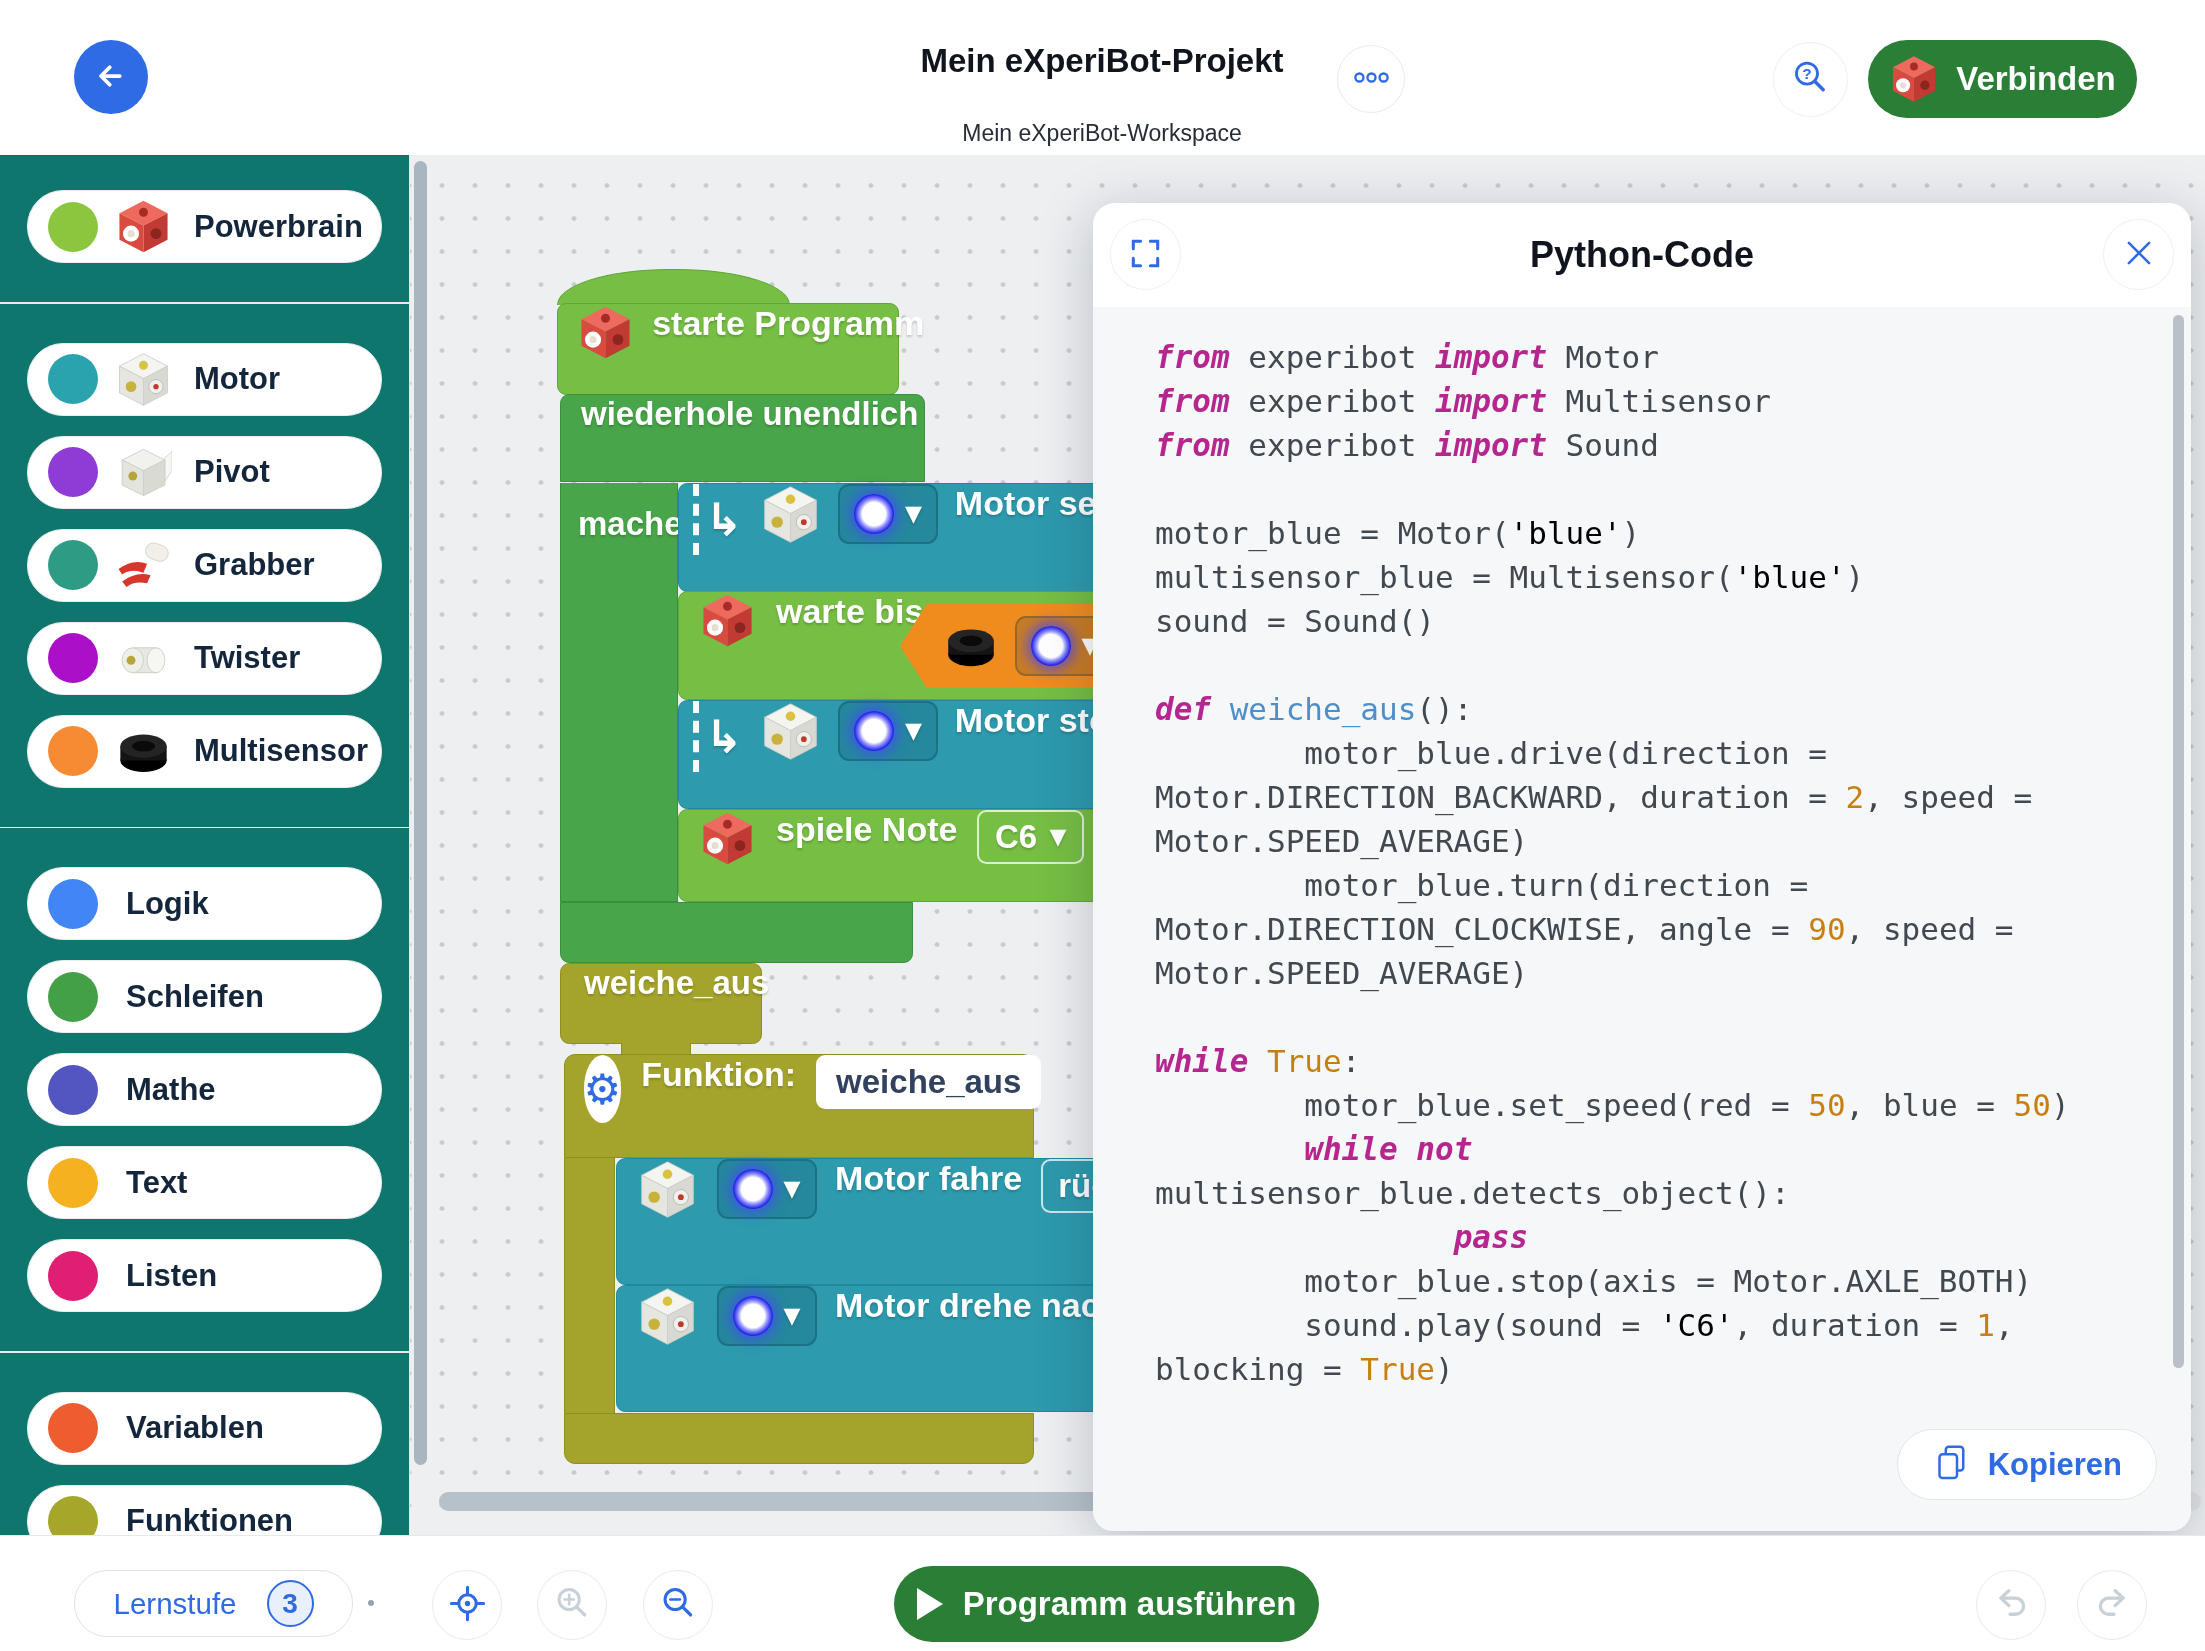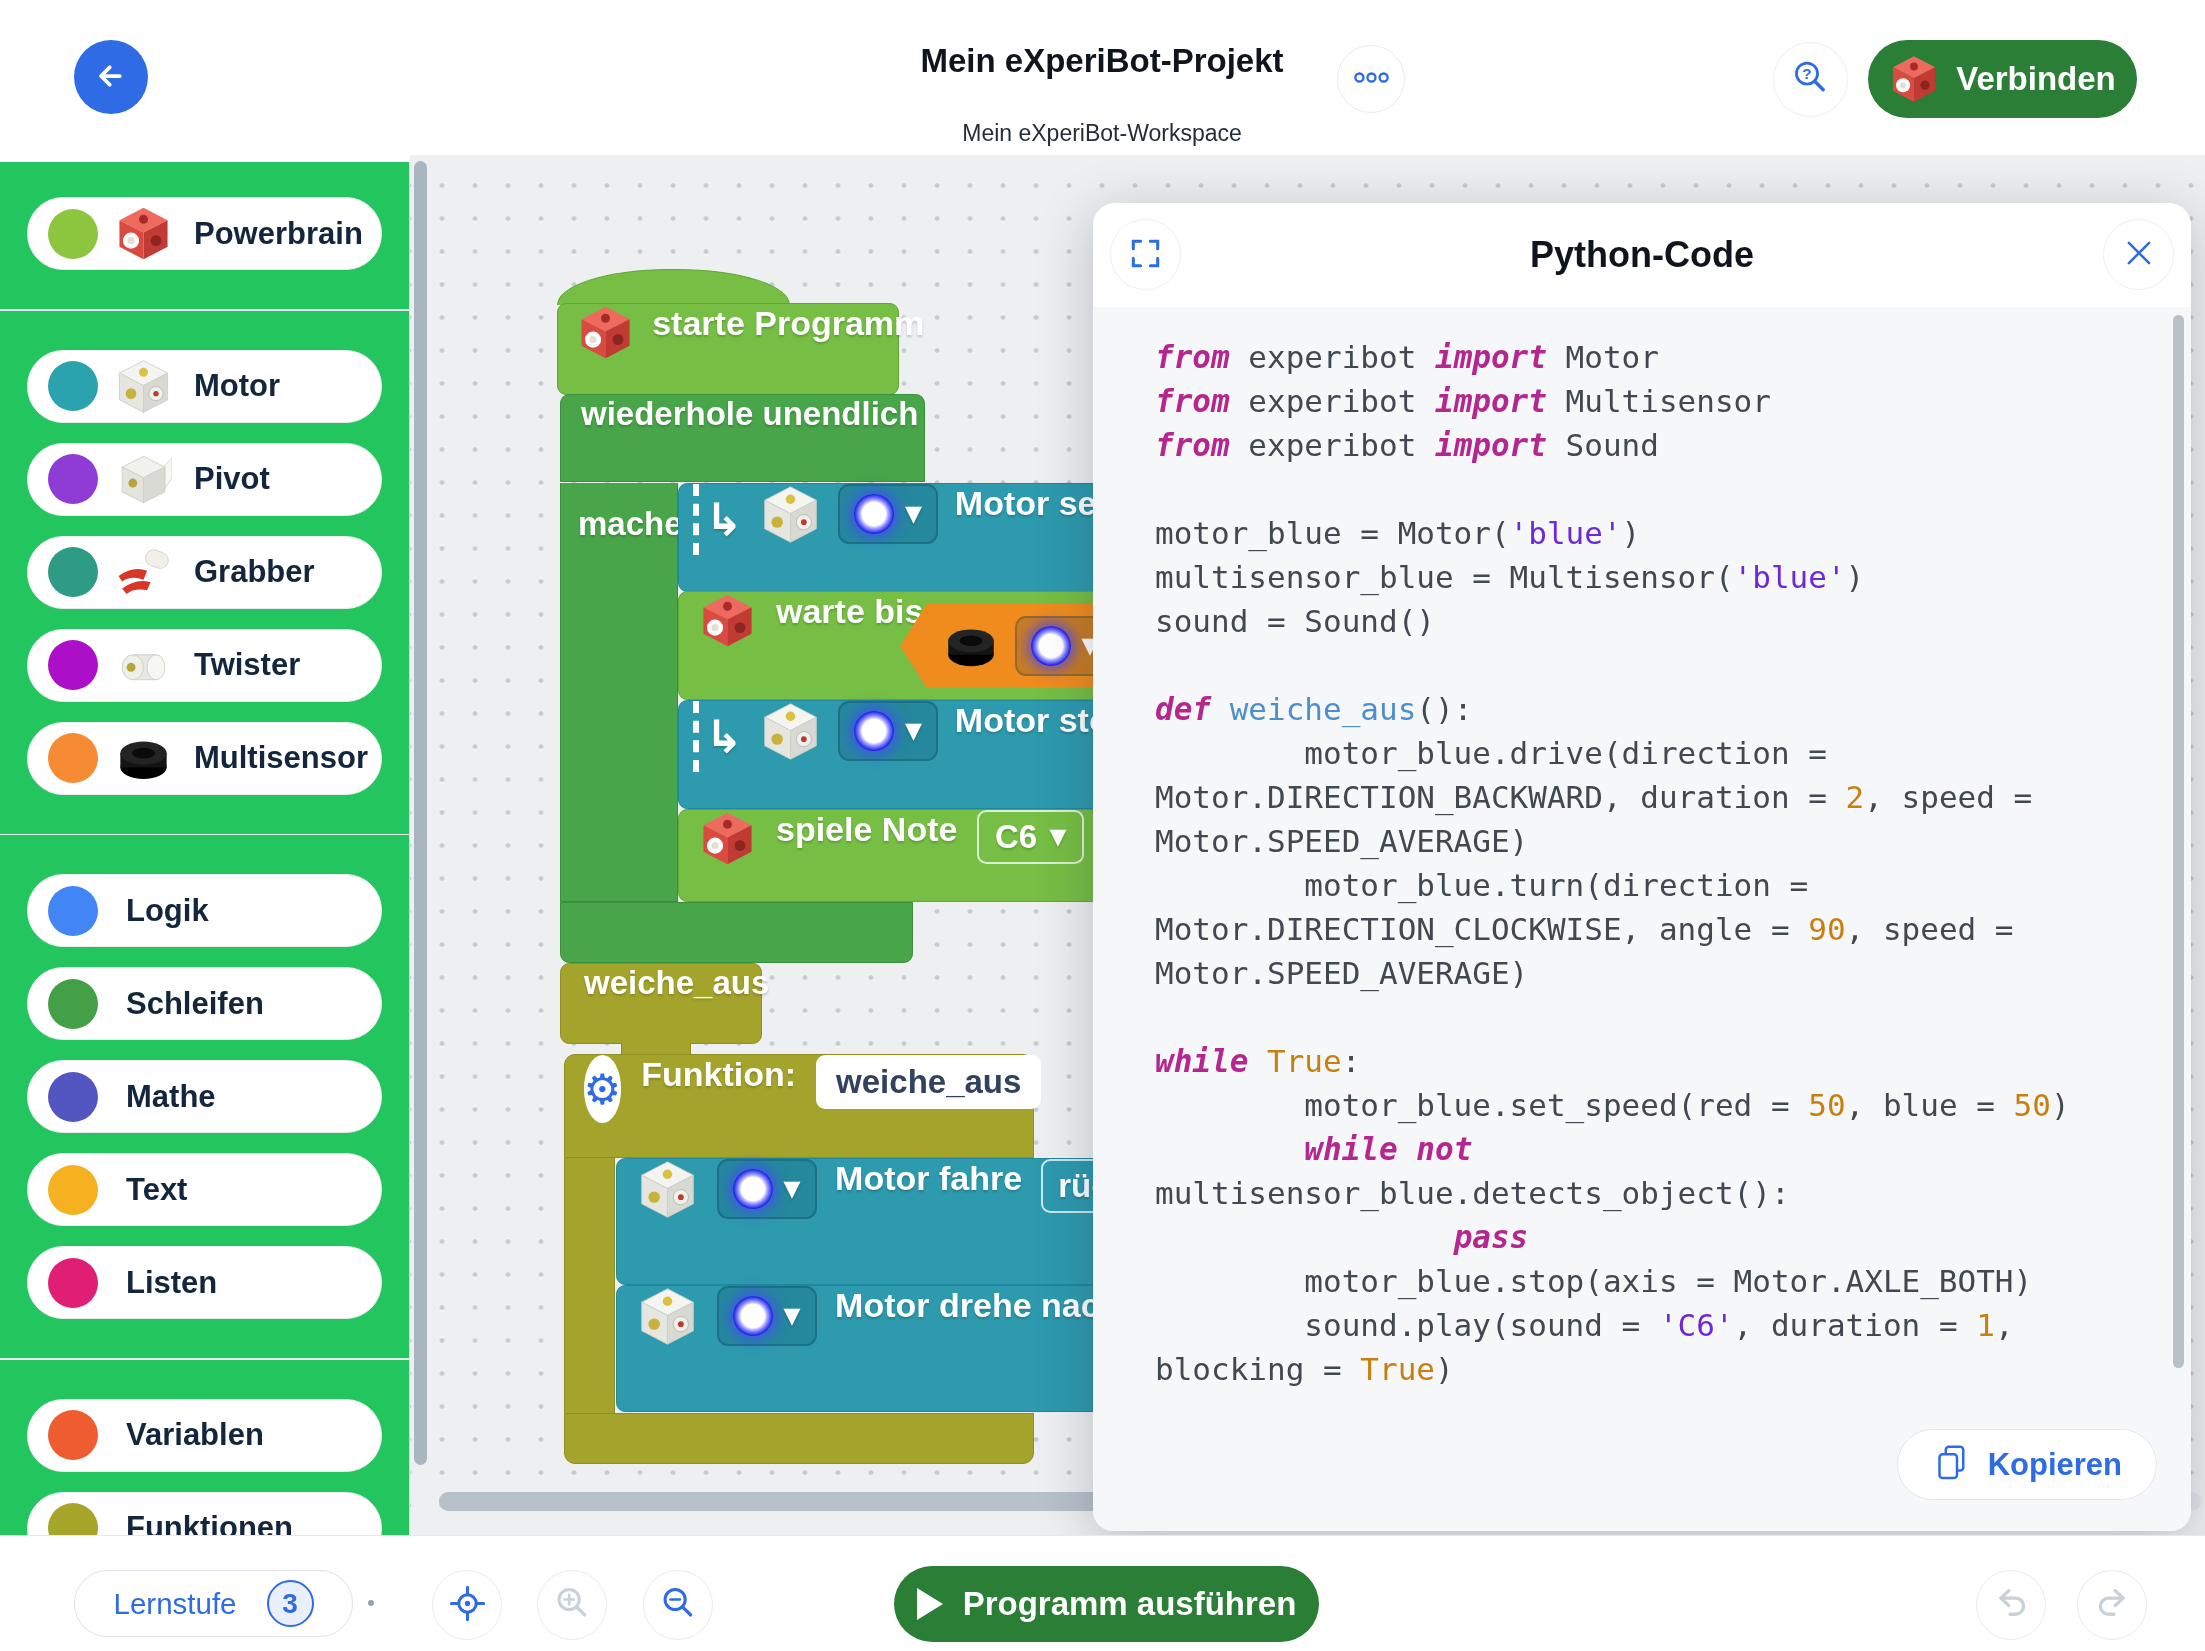--- a/index.html
+++ b/index.html
@@ -17,21 +17,21 @@
               font-size:33px; font-weight:700; color:#10141c; white-space:nowrap; }
   .hd-sub   { position:absolute; left:1102px; top:84px; transform:translateX(-50%);
               font-size:23px; font-weight:400; color:#272d36; white-space:nowrap;margin-top:36px; }
   .kebab-btn { left:1337px; top:45px; width:68px; height:68px; }
   .help-btn  { left:1773px; top:42px; width:75px; height:75px; border-color:#edf0f3; }
   .connect-btn { position:absolute; left:1868px; top:40px; width:269px; height:78px; border-radius:39px;
                  background:#2B7E35; display:flex; align-items:center; justify-content:center; gap:17px; }
   .connect-label { color:#fff; font-size:33px; font-weight:700; }
 
   
-  .sidebar { position:absolute; left:0; top:162px; width:410px; bottom:116px; background:#22c55e;
+  .sidebar { position:absolute; left:0; top:155px; width:410px; bottom:116px; background:#0f766e;
              border-right:1.6px solid #e4e7eb; padding:35px 27px 0 27px; overflow:hidden; z-index:5; }
   .sb-item { height:73px; border:1.6px solid #e9ebee; border-radius:36px; background:#fff;
              display:flex; align-items:center; margin-bottom:20px; }
   .sb-dot { width:50px; height:50px; border-radius:50%; margin-left:20px; flex:0 0 auto; }
   .sb-icon { width:57px; height:57px; margin-left:17px; flex:0 0 auto; display:flex; align-items:center; justify-content:center; }
   .sb-icon svg { width:57px; height:57px; }
   .sb-label { margin-left:22px; font-size:31px; font-weight:700; color:#14263c; white-space:nowrap; }
   .sb-item .sb-dot + .sb-label { margin-left:28px; }
   .sb-divider { height:1.6px; background:#e9ecef; margin:39px -27px; }
 
@@ -80,21 +80,21 @@
            border-radius:22px; box-shadow:0 11px 54px rgba(30,40,60,.25); z-index:10; }
   .panel-title { position:absolute; left:50%; top:31px; transform:translateX(-50%); font-size:36px; font-weight:700; color:#10141c; }
   .expand-btn { left:17px; top:16.3px; width:71px; height:71px; border-color:#eef0f3; }
   .close-btn  { right:17px; top:16.3px; width:71px; height:71px; border-color:#eef0f3; left:auto; }
   .code-area { position:absolute; left:0; right:0; top:104px; bottom:0; background:#f6f7f9;
                border-radius:0 0 20px 20px; padding:28px 31px 8px 62px; overflow:hidden; }
   .code-scroll { position:absolute; right:7px; top:7.8px; width:11px; height:1053px; border-radius:5.4px; background:#b9c0c8; }
   .cl { font-family:"DejaVu Sans Mono", monospace; font-size:31px; line-height:44px; white-space:pre; color:#41484f; }
   .tk-p { color:#41484f; }
   .tk-k { color:#b5268e; font-style:italic; font-weight:bold; }
-  .tk-s { color:#6d28d9; }
+  .tk-s { color:#000000; }
   .tk-n { color:#c77f10; }
   .tk-f { color:#4d8fcc; }
   .copy-btn { position:absolute; right:34px; bottom:31px; height:71px; padding:0 34px; border-radius:36px;
               background:#fff; border:1.6px solid #e3e6ea; display:flex; align-items:center; gap:15.5px; }
   .copy-label { color:#2F6BE4; font-size:31px; font-weight:600; }
 
   
   .footer { position:absolute; left:0; top:1535px; width:2205px; height:116px; background:#fff;
             border-top:1.6px solid #e5e8ec; z-index:30; }
   .lern-pill { position:absolute; left:74px; top:34px; width:279px; height:67px; border:1.6px solid #dfe3e9;

